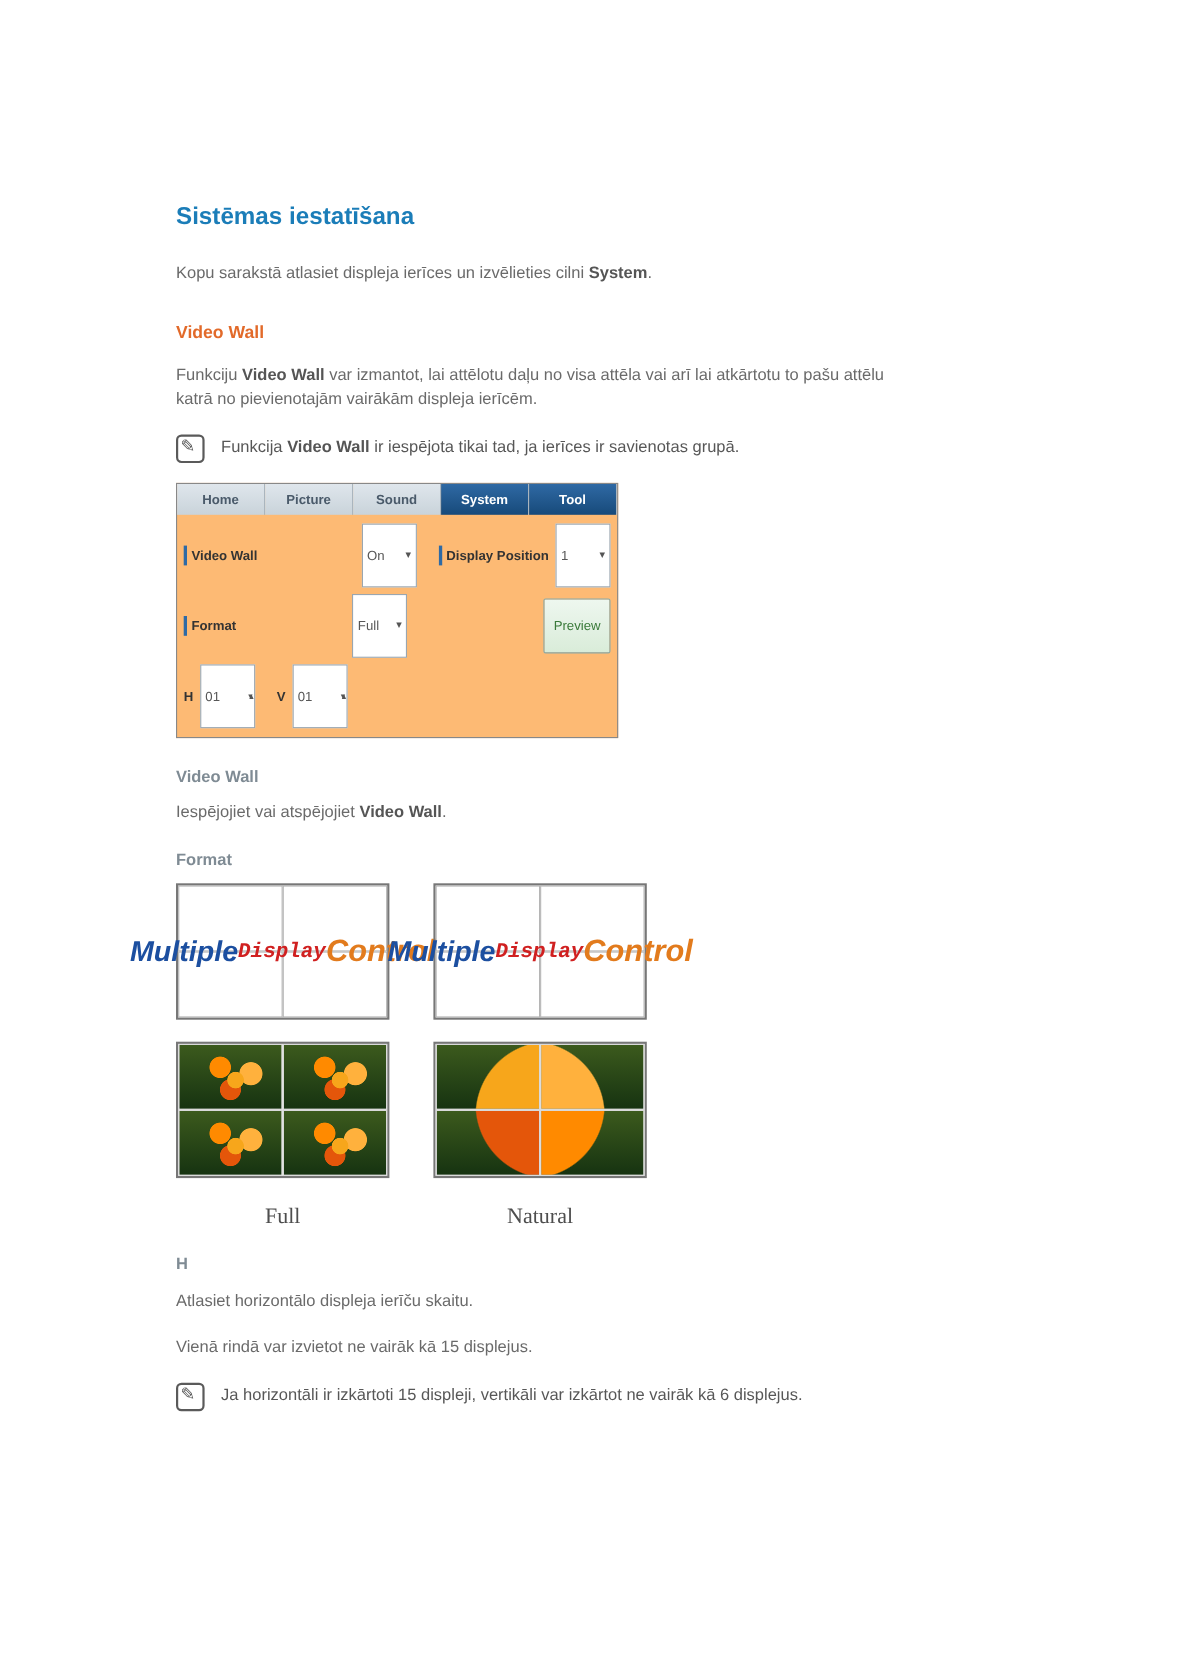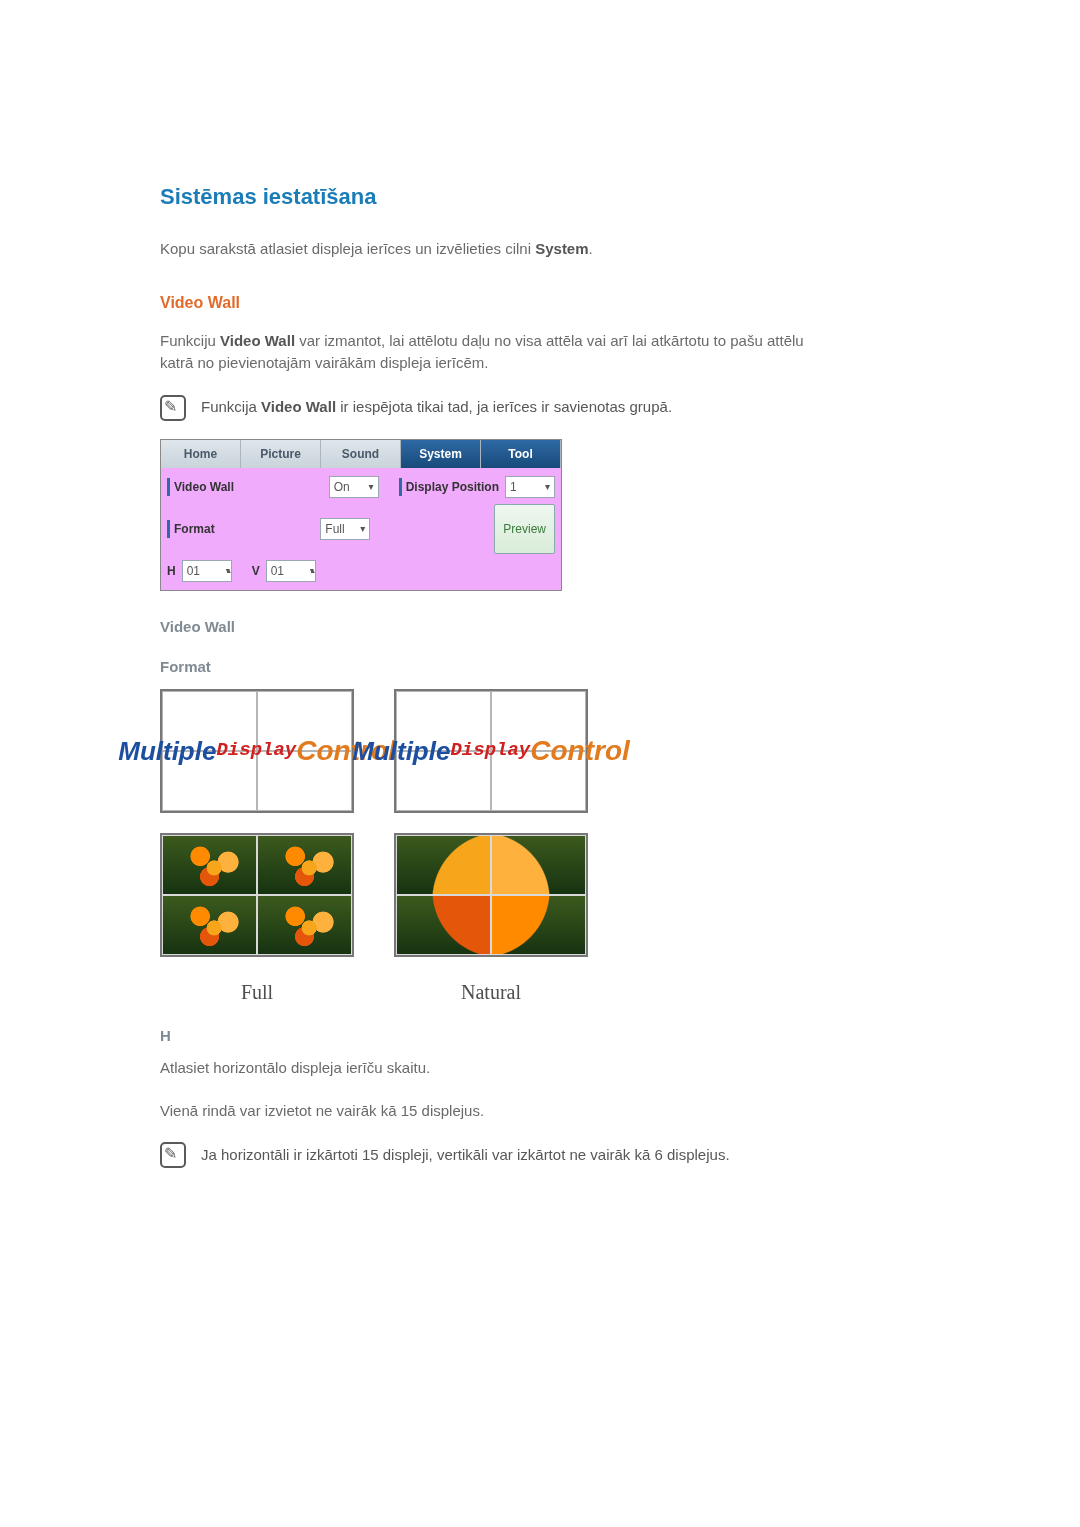--- a/index.html
+++ b/index.html
@@ -48,42 +48,42 @@
     content: "✎";
     position: absolute;
     top: -2px; left: 2px;
     font-size: 16px;
     color: #5a5a5a;
   }
   
   .panel {
     width: 400px;
     border: 1px solid #888;
-    background: #f0abfc;
+    background: #fdba74;
     font-size: 12px;
     margin-bottom: 25px;
   }
   .tabbar { display:flex; }
   .tab {
     flex:1;
     text-align:center;
     padding: 5px 0;
     background: linear-gradient(#dfe6ec,#c9d3da);
     border-right:1px solid #aab5be;
     color:#4a5a6a;
     font-weight:bold;
   }
   .tab.active {
     background: linear-gradient(#2f69a4,#174a7a);
     color:#fff;
   }
   .panelbody { padding: 8px 6px; display:flex; flex-wrap:wrap; gap:6px 4px; align-items:center; }
   .lbl { color:#333; font-weight:bold; border-left:3px solid #2e6aa5; padding-left:4px; }
   .sel {
-    border:1px solid #9aa6b0; background:#fff; padding:1px 4px; min-width:40px;
+    border:1px solid #9aa6b0; background:#fff; padding:19px 4px; min-width:40px;
     display:inline-flex; align-items:center; justify-content:space-between; gap:4px;
   }
   .dnarrow::after{content:"▾"; font-size:10px; color:#555;}
   .spin::after{content:"▴▾"; font-size:8px; color:#555; letter-spacing:-5px;}
   .row1 { display:flex; width:100%; align-items:center; gap:6px;}
   .spacer { flex:1; }
   .preview-btn {
     border:1px solid #8aa; background:linear-gradient(#eef7ef,#d9ecd9);
     color:#3a7a3a; padding:15px 8px; border-radius:2px;
   }
@@ -209,20 +209,23 @@
         <span style="width:8px"></span>
         <span class="lbl" style="border:none;padding:0">V</span>
         <span class="sel spin">
             <span>01</span>
           </span>
       </div>
     </div>
   </div>
 
   <div class="h3">Video Wall</div>
+  <div class="p">
+    <span>Iespējojiet vai atspējojiet </span><span class="bold">Video Wall</span><span>.</span>
+  </div>
 
   <div class="h3">Format</div>
 
   <div class="formats">
     <div style="position:relative">
       <div class="mdc">
           <div class="r">
             <div class="c"></div>
             <div class="c"></div>
           </div>

